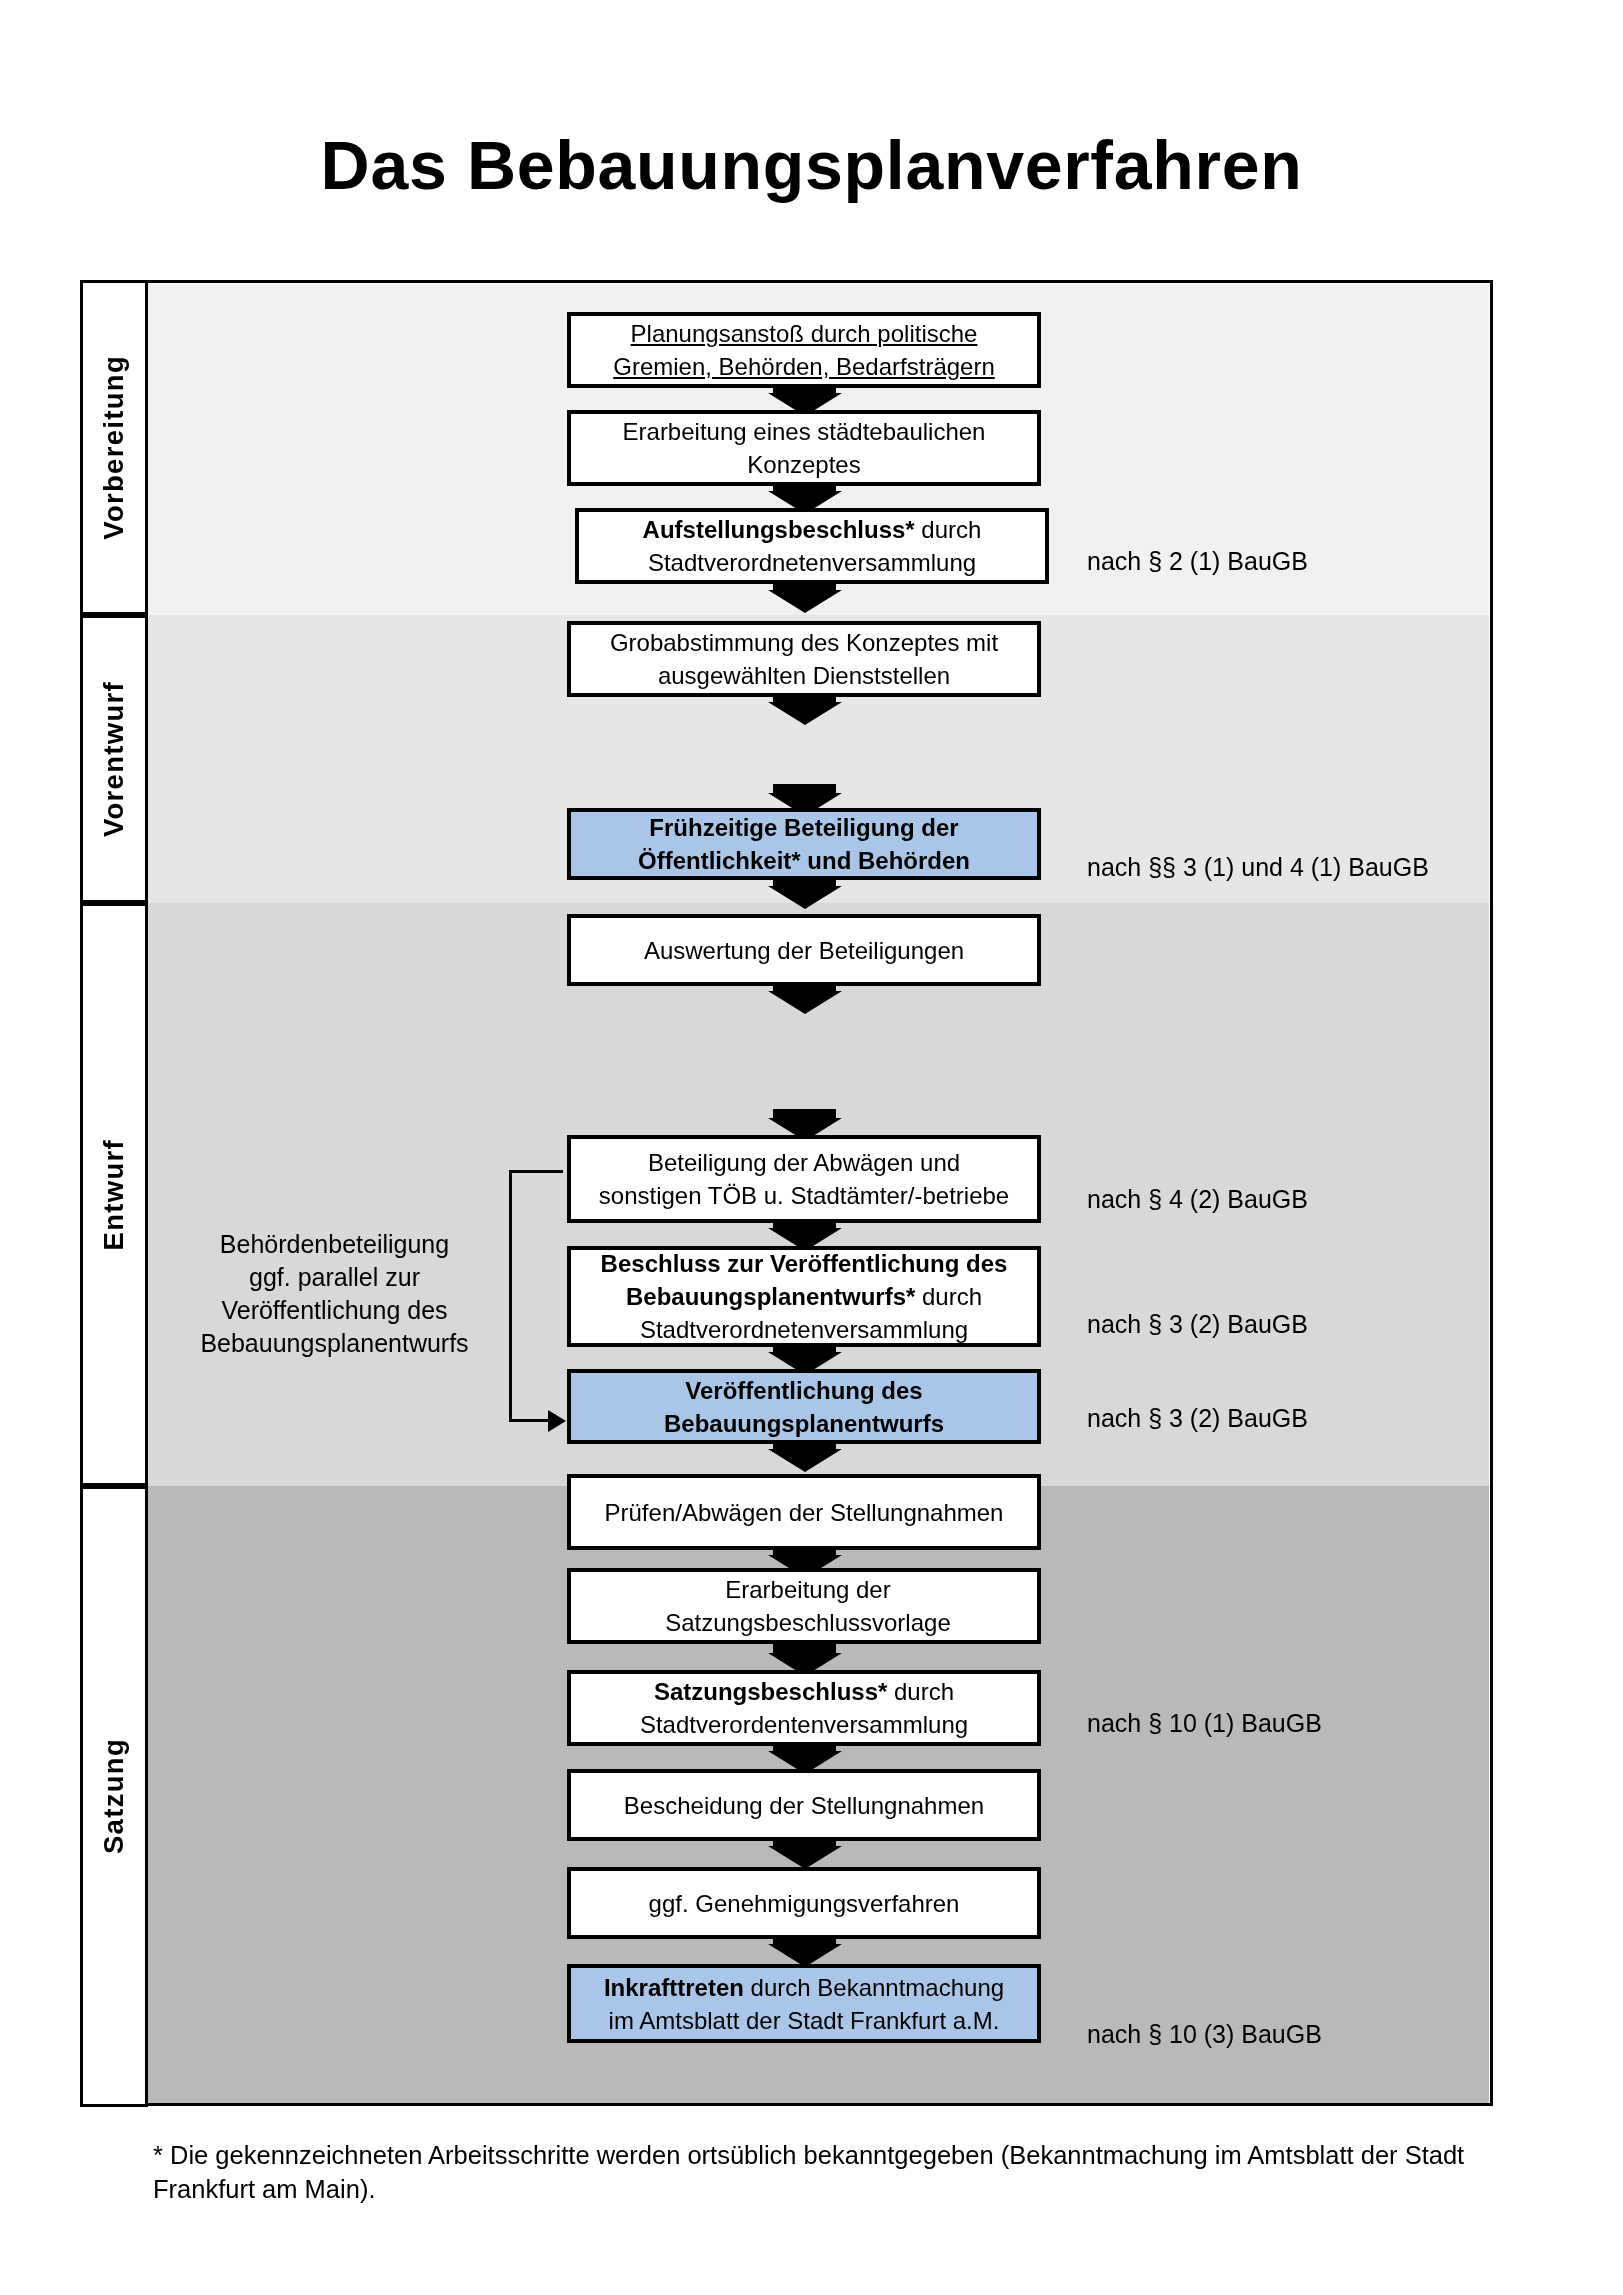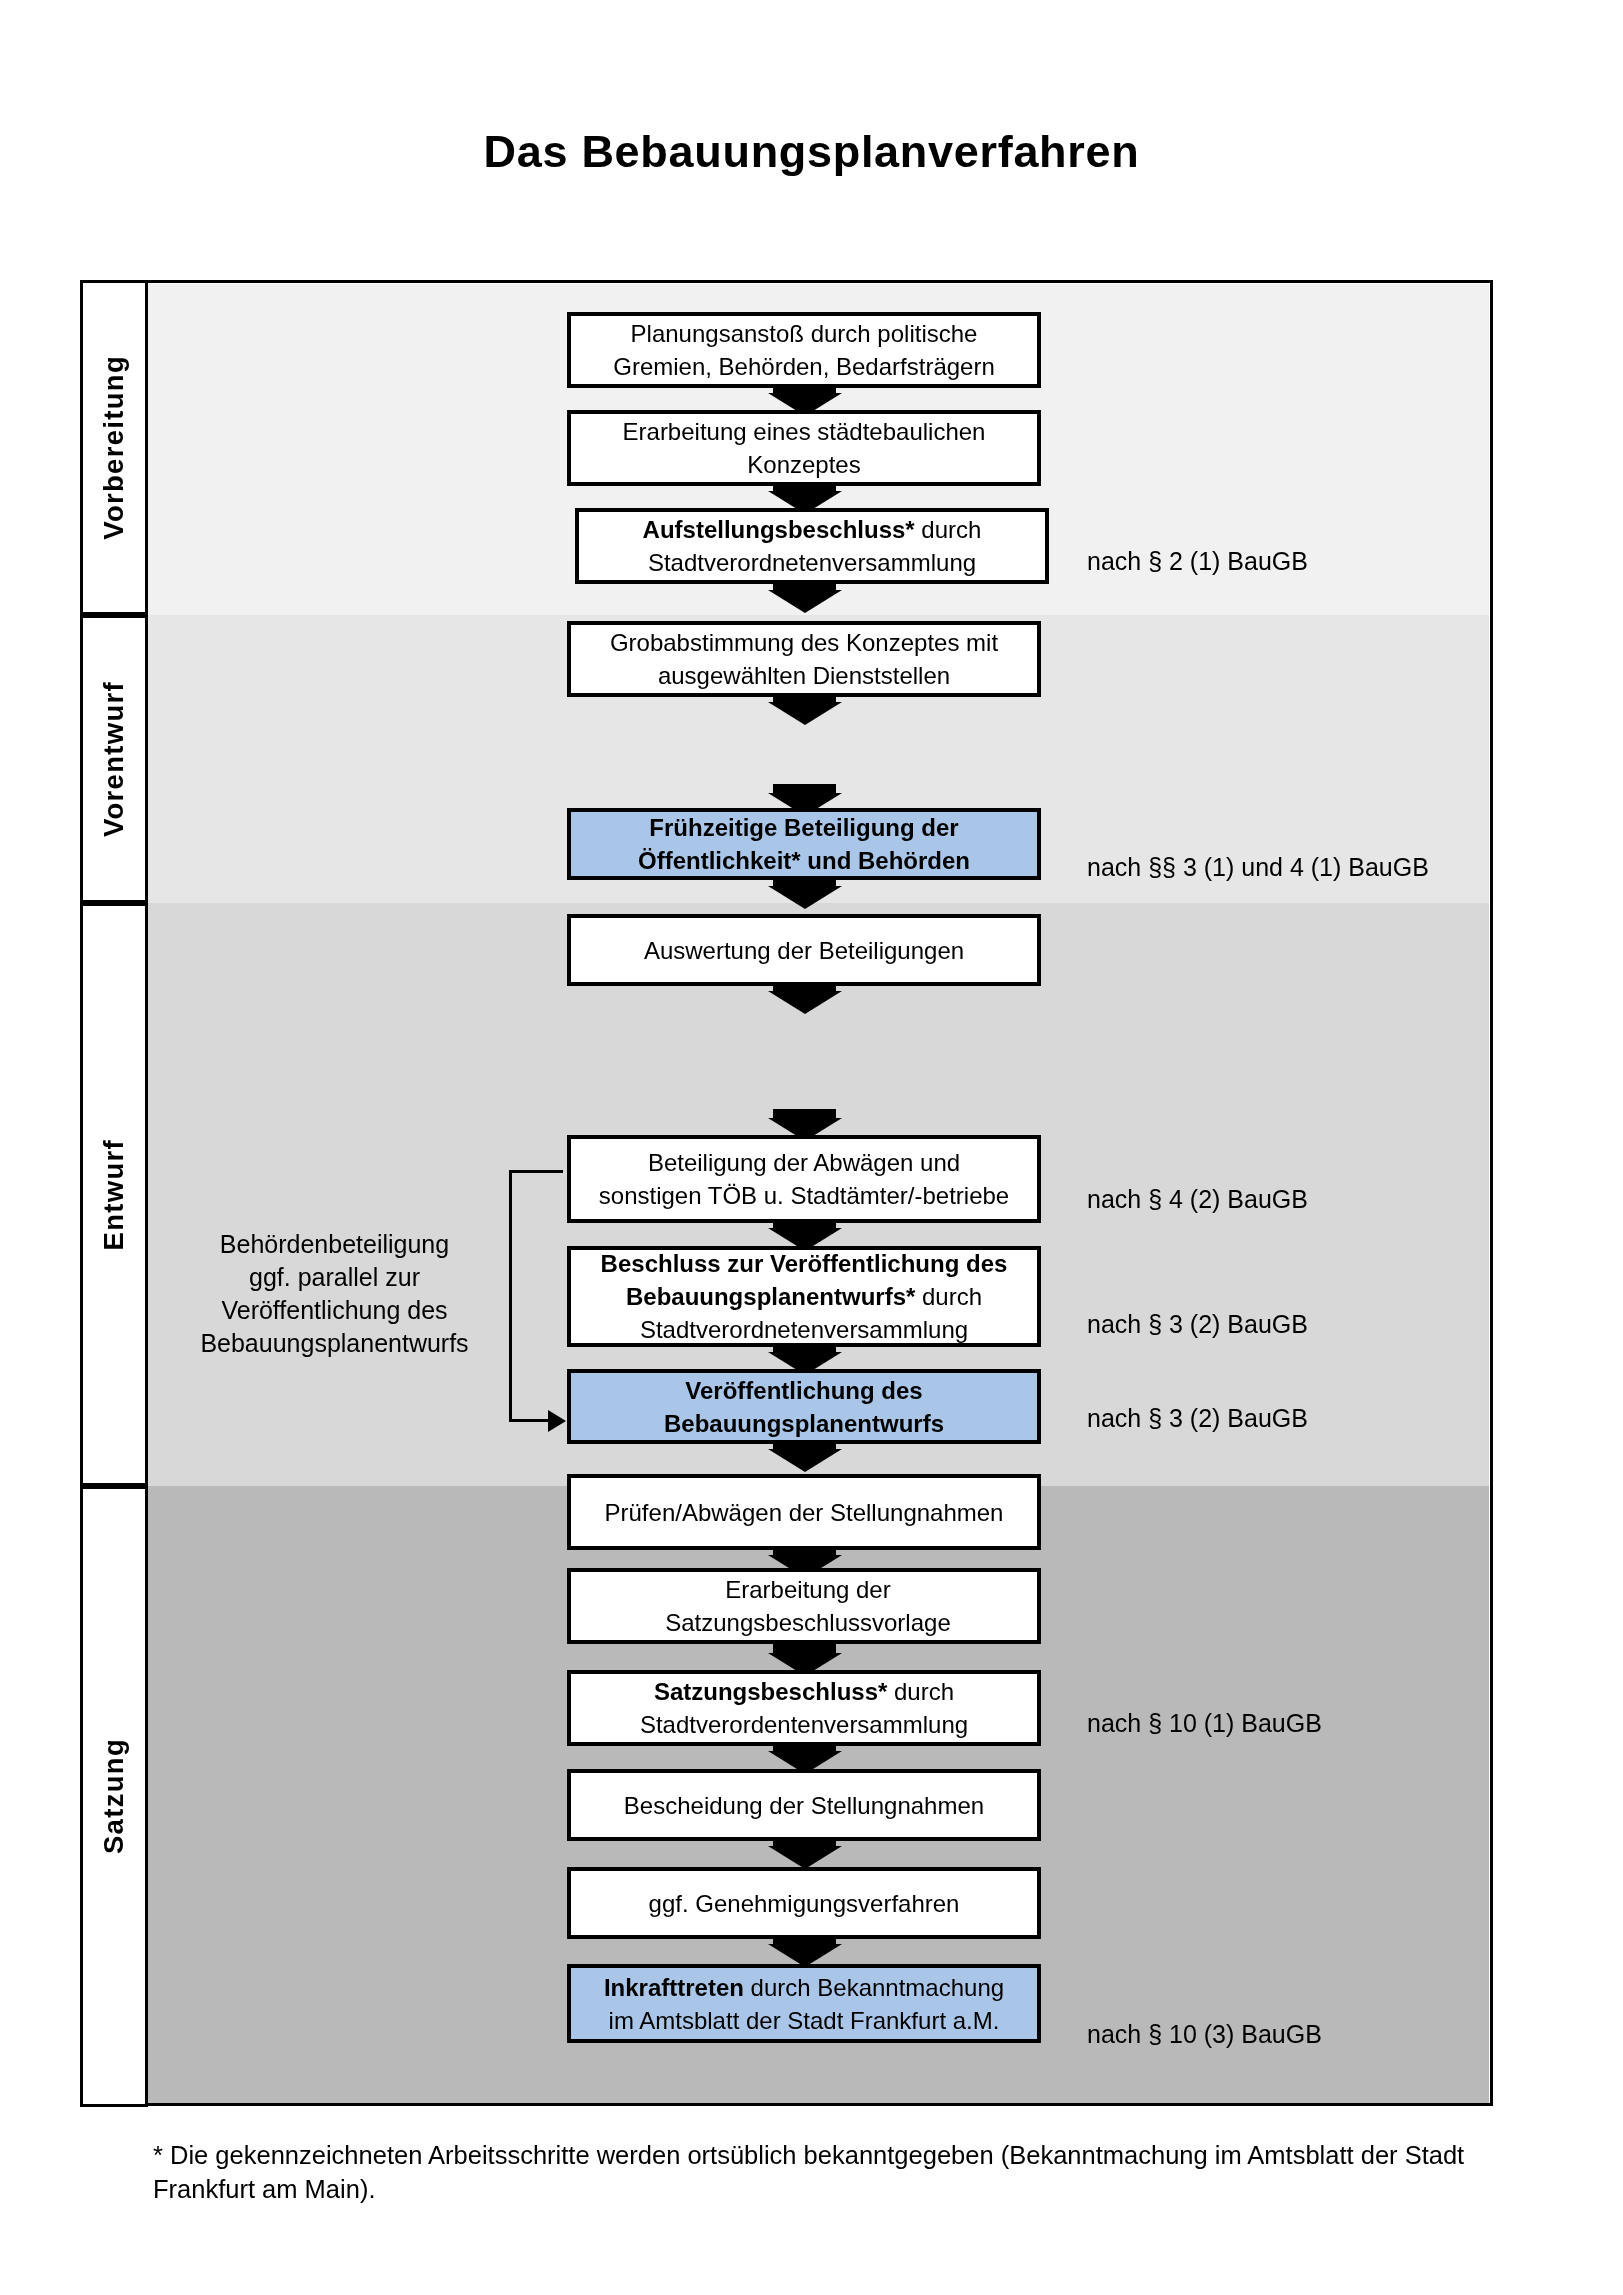--- a/index.html
+++ b/index.html
@@ -2,21 +2,21 @@
 <html style="font-size:10.5px"><head>
 <meta charset="utf-8">
 <style>
   html,body{margin:0;padding:0;background:#fff;}
   .page{
     position:relative; width:1623px; height:2295px; background:#ffffff;
     font-family:"Liberation Sans", sans-serif; color:#000;
   }
   .title{
     position:absolute; left:0; top:126px; width:1623px;
-    text-align:center; font-size:45px; font-weight:bold; letter-spacing:0.7px;
+    text-align:center; font-size:68px; font-weight:bold; letter-spacing:0.7px;
   }
   .subtitle{
     position:absolute; left:0; top:220px; width:1623px;
     text-align:center; font-size:30px; font-weight:bold;
   }
   
   .frame{
     position:absolute; left:80px; top:280px; width:1413px; height:1826px;
     border:3.9px solid #000; box-sizing:border-box;
   }
@@ -99,21 +99,21 @@
   <div class="phase-cell cell-2">
     <span>Vorentwurf</span>
   </div>
   <div class="phase-cell cell-3">
     <span>Entwurf</span>
   </div>
   <div class="phase-cell cell-4">
     <span>Satzung</span>
   </div>
 
-  <div class="box" style="top:312px;height:76px;"><div><span class="b"></span><span>Planungsanstoß durch politische
+  <div class="box" style="top:312px;height:76px;text-decoration:underline;"><div><span class="b"></span><span>Planungsanstoß durch politische
 Gremien, Behörden, Bedarfsträgern</span></div></div>
   <div class="box" style="top:410px;height:76px;"><div><span class="b"></span><span>Erarbeitung eines städtebaulichen
 Konzeptes</span></div></div>
   <div class="box" style="top:508px;height:76px;margin-left:8px;"><div><span class="b">Aufstellungsbeschluss*</span><span> durch
 Stadtverordnetenversammlung</span></div></div>
   <div class="box" style="top:621px;height:76px;"><div><span class="b"></span><span>Grobabstimmung des Konzeptes mit
 ausgewählten Dienststellen</span></div></div>
   <div class="box hl" style="top:808px;height:72px;"><div><span class="b">Frühzeitige Beteiligung der
 Öffentlichkeit* und Behörden</span><span></span></div></div>
   <div class="box" style="top:914px;height:72px;"><div><span class="b"></span><span>Auswertung der Beteiligungen</span></div></div>

